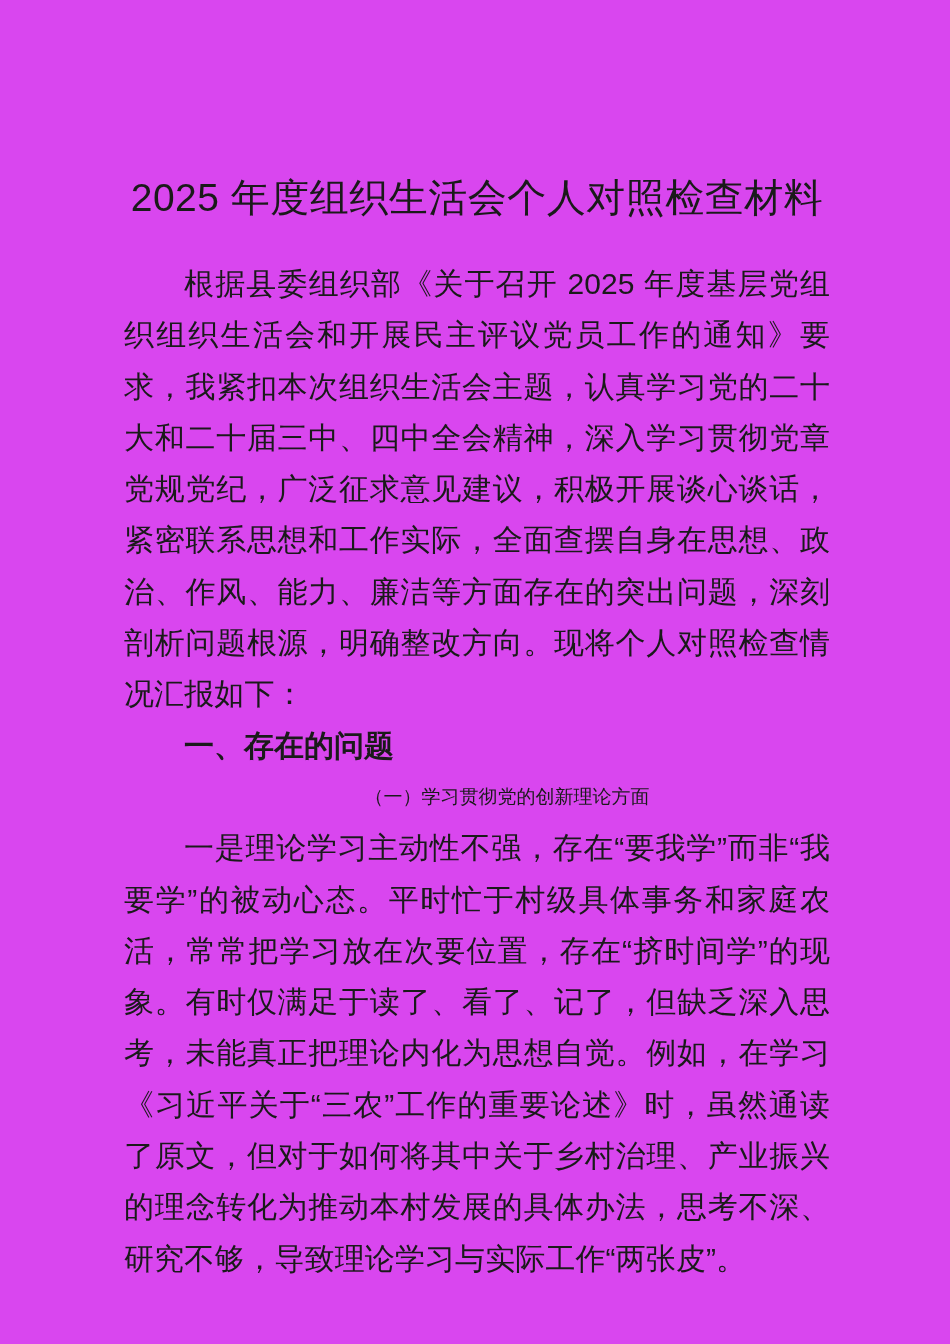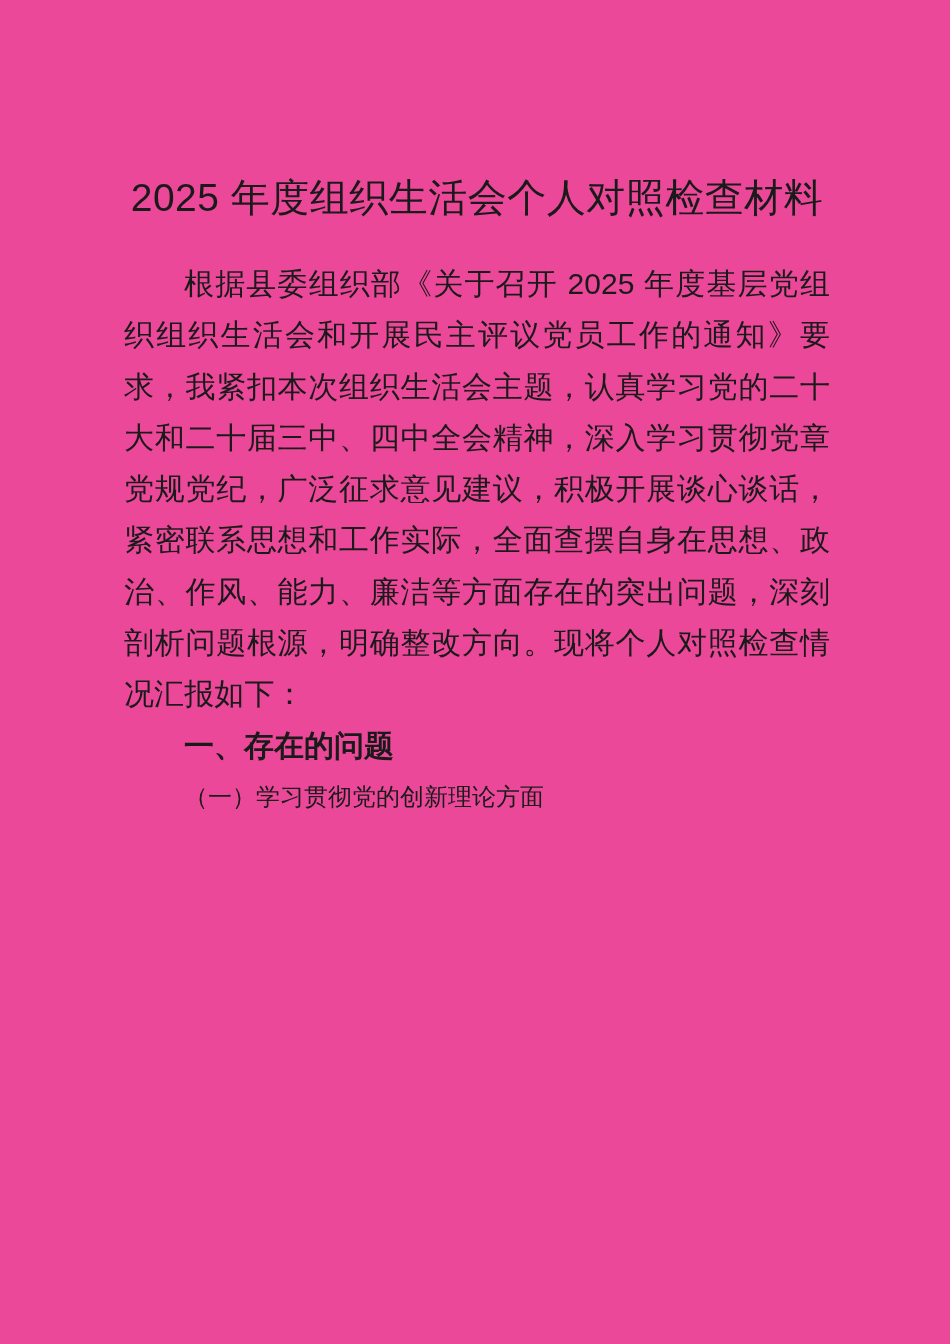--- a/index.html
+++ b/index.html
@@ -13,21 +13,21 @@
     overflow: hidden;
     font-family: "Liberation Sans", "DejaVu Sans", sans-serif;
     color: #1a1a1a;
     -webkit-font-smoothing: antialiased;
   }
 
   .page {
     position: relative;
     width: 950px;
     height: 1344px;
-    background: #ec4899;
+    background: #d946ef;
     box-sizing: border-box;
   }
 
   .content {
     position: absolute;
     left: 124px;
     top: 0;
     width: 706px;
   }
 
@@ -61,37 +61,38 @@
   .heading-1 {
     font-size: 30px;
     line-height: 51.3px;
     font-weight: 700;
     margin: 0;
     text-indent: 60px;
     text-align: left;
   }
 
   .heading-2 {
-    font-size: 24px;
+    font-size: 19px;
     line-height: 51.3px;
     font-weight: 400;
     margin: 0;
     text-indent: 60px;
-    text-align: left;
+    text-align: center;
   }
 </style>
 </head>
 <body>
 
 <div class="page">
   <div class="content">
 
     <h1 class="doc-title">2025 年度组织生活会个人对照检查材料</h1>
 
     <p class="para lead">根据县委组织部《关于召开 2025 年度基层党组织组织生活会和开展民主评议党员工作的通知》要求，我紧扣本次组织生活会主题，认真学习党的二十大和二十届三中、四中全会精神，深入学习贯彻党章党规党纪，广泛征求意见建议，积极开展谈心谈话，紧密联系思想和工作实际，全面查摆自身在思想、政治、作风、能力、廉洁等方面存在的突出问题，深刻剖析问题根源，明确整改方向。现将个人对照检查情况汇报如下：</p>
 
     <p class="heading-1">一、存在的问题</p>
 
     <p class="heading-2">（一）学习贯彻党的创新理论方面</p>
 
+    <p class="para">一是理论学习主动性不强，存在“要我学”而非“我要学”的被动心态。平时忙于村级具体事务和家庭农活，常常把学习放在次要位置，存在“挤时间学”的现象。有时仅满足于读了、看了、记了，但缺乏深入思考，未能真正把理论内化为思想自觉。例如，在学习《习近平关于“三农”工作的重要论述》时，虽然通读了原文，但对于如何将其中关于乡村治理、产业振兴的理念转化为推动本村发展的具体办法，思考不深、研究不够，导致理论学习与实际工作“两张皮”。</p>
 
   </div>
 </div>
 
 </body></html>

